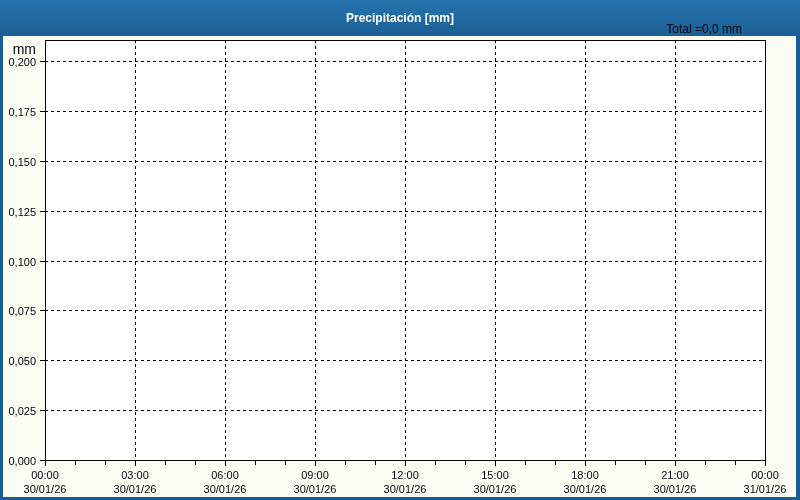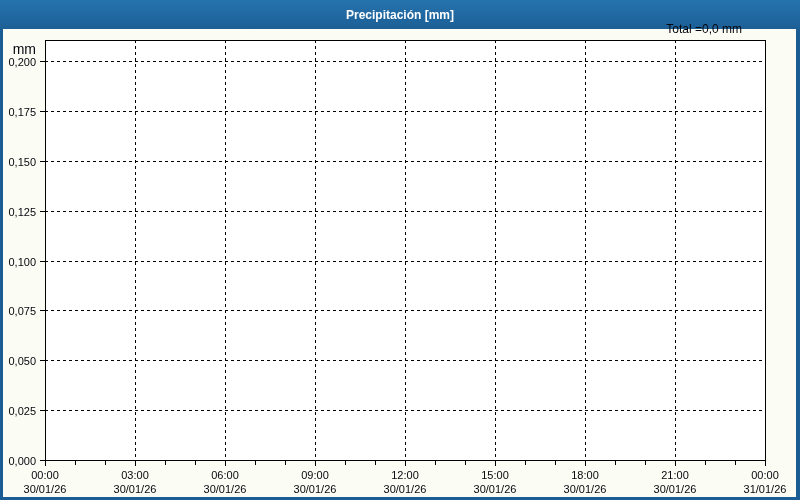--- a/index.html
+++ b/index.html
@@ -11,21 +11,21 @@
   .window {
     position: absolute; inset: 0;
     width: 800px; height: 500px;
     background: #FBFDF4;
     border-left: 3px solid #1A5C94;
     border-right: 4px solid #1A5C94;
     border-bottom: 3px solid #1A5C94;
     box-sizing: border-box;
   }
   .titlebar {
-    position: absolute; left: -3px; top: 0; width: 800px; height: 29px;
+    position: absolute; left: -3px; top: 0; width: 800px; height: 36px;
     background: linear-gradient(#2673AF, #1C5F95);
     display: flex; align-items: center; justify-content: center;
   }
   .titlebar span {
     color: #FFFFFF; font-size: 12px; font-weight: bold; line-height: 20px;
   }
   .total-label {
     position: absolute; top: 22px; right: 54px;
     font-size: 12px; color: #06060E; text-align: right;
   }

